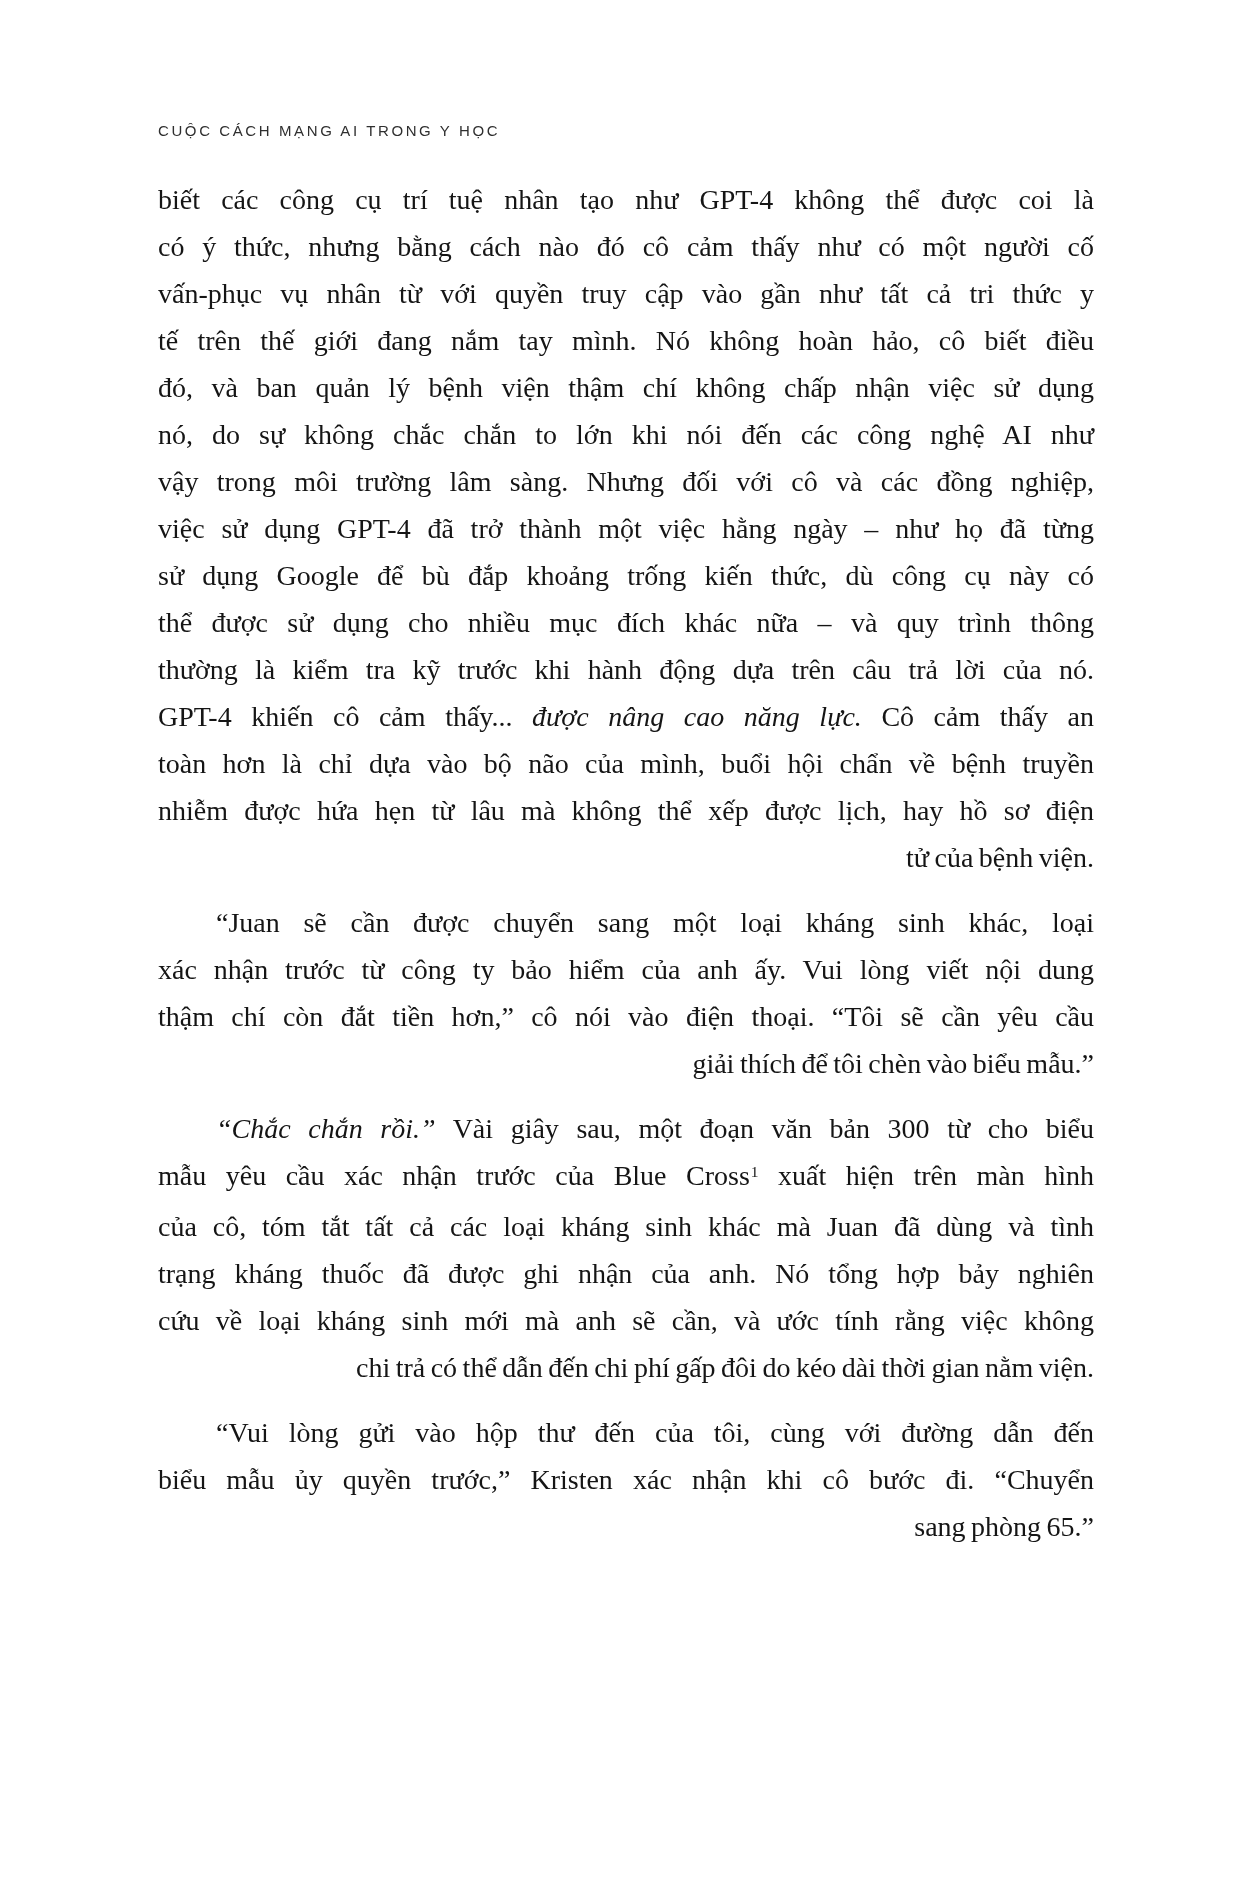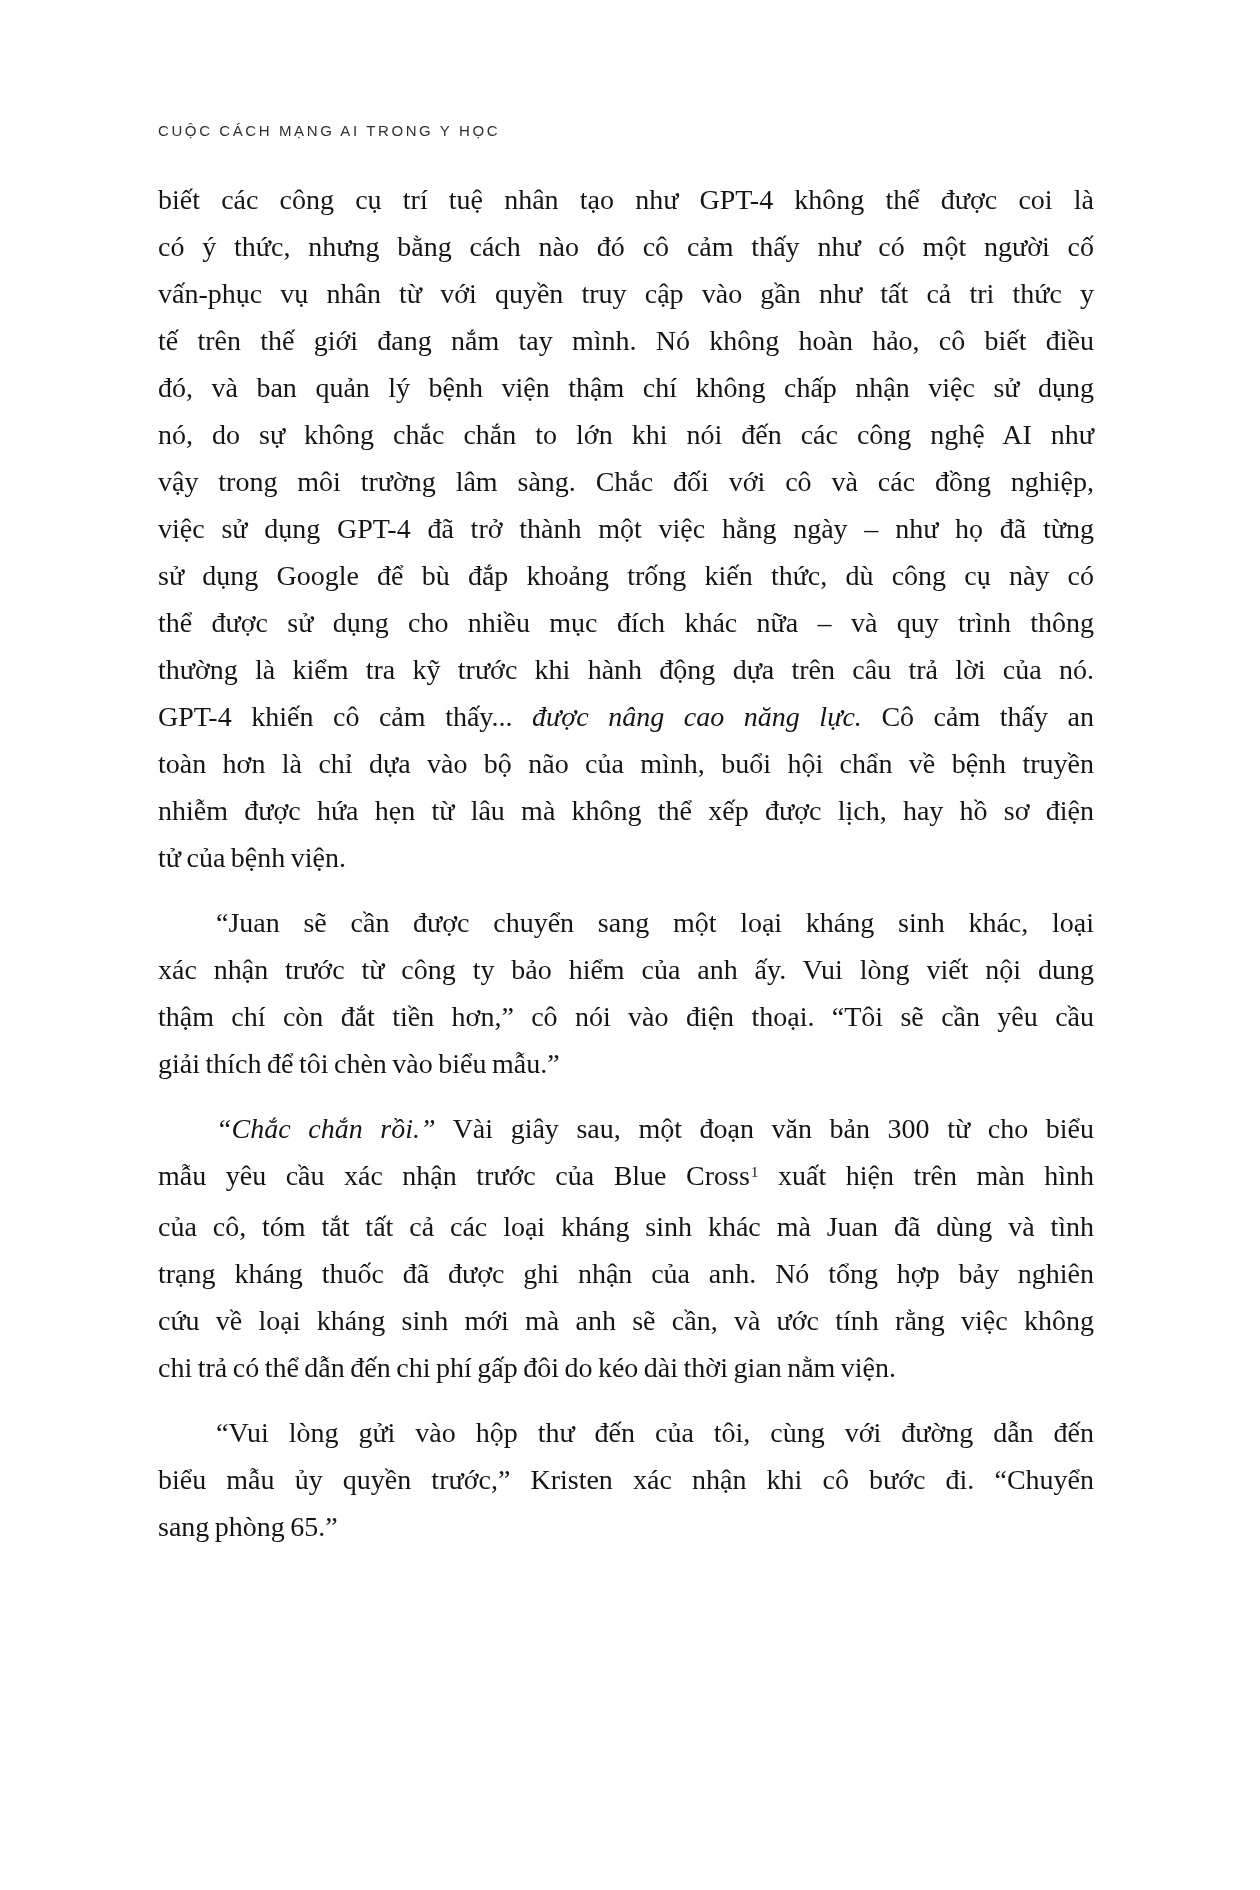--- a/index.html
+++ b/index.html
@@ -32,21 +32,21 @@
     left: 158px;
     top: 176px;
     width: 944px;
     font-size: 28px;
     line-height: 47px;
     color: #151515;
     word-spacing: -1.5px;
   }
   .para { margin: 0 8px 18px 0; }
   .para:last-child { margin-bottom: 0; }
-  .line { text-align: left; }
+  .line { text-align: right; }
   .line.just {
     text-align: justify;
     text-align-last: justify;
   }
   .line.ind { text-indent: 58px; }
   .it { font-style: italic; }
   .sup {
     font-size: 0.55em;
     position: relative;
     top: -0.5em;
@@ -88,21 +88,21 @@
   <div class="running-header">CUỘC CÁCH MẠNG AI TRONG Y HỌC</div>
 
   <div class="body-text">
       <div class="para">
         <div class="line just"><span>biết các công cụ trí tuệ nhân tạo như GPT-4 không thể được coi là</span></div>
         <div class="line just"><span>có ý thức, nhưng bằng cách nào đó cô cảm thấy như có một người cố</span></div>
         <div class="line just"><span>vấn-phục vụ nhân từ với quyền truy cập vào gần như tất cả tri thức y</span></div>
         <div class="line just"><span>tế trên thế giới đang nắm tay mình. Nó không hoàn hảo, cô biết điều</span></div>
         <div class="line just"><span>đó, và ban quản lý bệnh viện thậm chí không chấp nhận việc sử dụng</span></div>
         <div class="line just"><span>nó, do sự không chắc chắn to lớn khi nói đến các công nghệ AI như</span></div>
-        <div class="line just"><span>vậy trong môi trường lâm sàng. Chắc đối với cô và các đồng nghiệp,</span></div>
+        <div class="line just"><span>vậy trong môi trường lâm sàng. Nhưng đối với cô và các đồng nghiệp,</span></div>
         <div class="line just"><span>việc sử dụng GPT-4 đã trở thành một việc hằng ngày – như họ đã từng</span></div>
         <div class="line just"><span>sử dụng Google để bù đắp khoảng trống kiến thức, dù công cụ này có</span></div>
         <div class="line just"><span>thể được sử dụng cho nhiều mục đích khác nữa – và quy trình thông</span></div>
         <div class="line just"><span>thường là kiểm tra kỹ trước khi hành động dựa trên câu trả lời của nó.</span></div>
         <div class="line just"><span>GPT-4 khiến cô cảm thấy... </span><span class="it">được nâng cao năng lực.</span><span> Cô cảm thấy an</span></div>
         <div class="line just"><span>toàn hơn là chỉ dựa vào bộ não của mình, buổi hội chẩn về bệnh truyền</span></div>
         <div class="line just"><span>nhiễm được hứa hẹn từ lâu mà không thể xếp được lịch, hay hồ sơ điện</span></div>
         <div class="line"><span>tử của bệnh viện.</span></div>
       </div>
       <div class="para">

